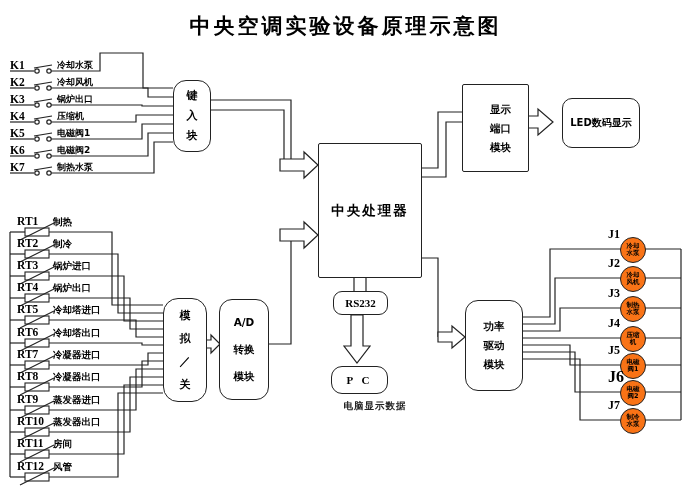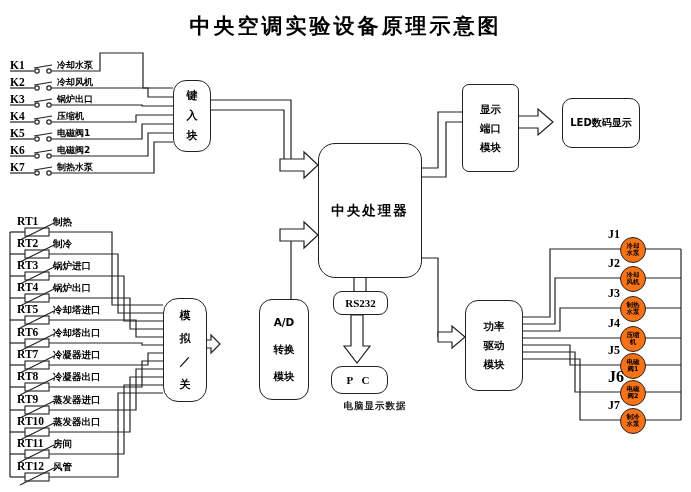--- a/index.html
+++ b/index.html
@@ -215,41 +215,41 @@
     <span>块</span>
   </div>
 
   <div class="box" style="left:163px;top:298px;width:42px;height:102px;border-radius:15px;font-size:11px;line-height:23px;">
     <span>模</span>
     <span>拟</span>
     <span>／</span>
     <span>关</span>
   </div>
 
-  <div class="box" style="left:219px;top:299px;width:48px;height:99px;border-radius:13px;font-size:10.5px;line-height:27px;margin-left:40px;">
+  <div class="box" style="left:219px;top:299px;width:48px;height:99px;border-radius:13px;font-size:10.5px;line-height:27px;">
     <span>A/D</span>
     <span>转换</span>
     <span>模块</span>
   </div>
 
-  <div class="box" style="left:318px;top:143px;width:102px;height:133px;border-radius:17px;font-size:13.5px;letter-spacing:2px;">
+  <div class="box" style="left:318px;top:143px;width:102px;height:133px;border-radius:2px;font-size:13.5px;letter-spacing:2px;">
     <span>中央处理器</span>
   </div>
 
   <div class="box" style="left:333px;top:291px;width:53px;height:22px;border-radius:9px;font-size:11px;font-family:'Liberation Serif',serif;">
     <span>RS232</span>
   </div>
 
   <div class="box" style="left:331px;top:366px;width:55px;height:26px;border-radius:11px;font-size:11px;letter-spacing:3px;font-family:'Liberation Serif',serif;">
     <span>P C</span>
   </div>
 
   <div class="abs caption" style="left:325px;top:400px;width:100px;text-align:center;">电脑显示数据</div>
 
-  <div class="box" style="left:462px;top:84px;width:55px;height:86px;border-radius:7px;font-size:10.5px;line-height:19px;">
+  <div class="box" style="left:462px;top:84px;width:55px;height:86px;border-radius:2px;font-size:10.5px;line-height:19px;padding-left:10px;">
     <span>显示</span>
     <span>端口</span>
     <span>模块</span>
   </div>
 
   <div class="box" style="left:562px;top:98px;width:76px;height:48px;border-radius:10px;font-size:10px;">
     <span>LED数码显示</span>
   </div>
 
   <div class="box" style="left:465px;top:300px;width:56px;height:89px;border-radius:13px;font-size:10.5px;line-height:19px;">

